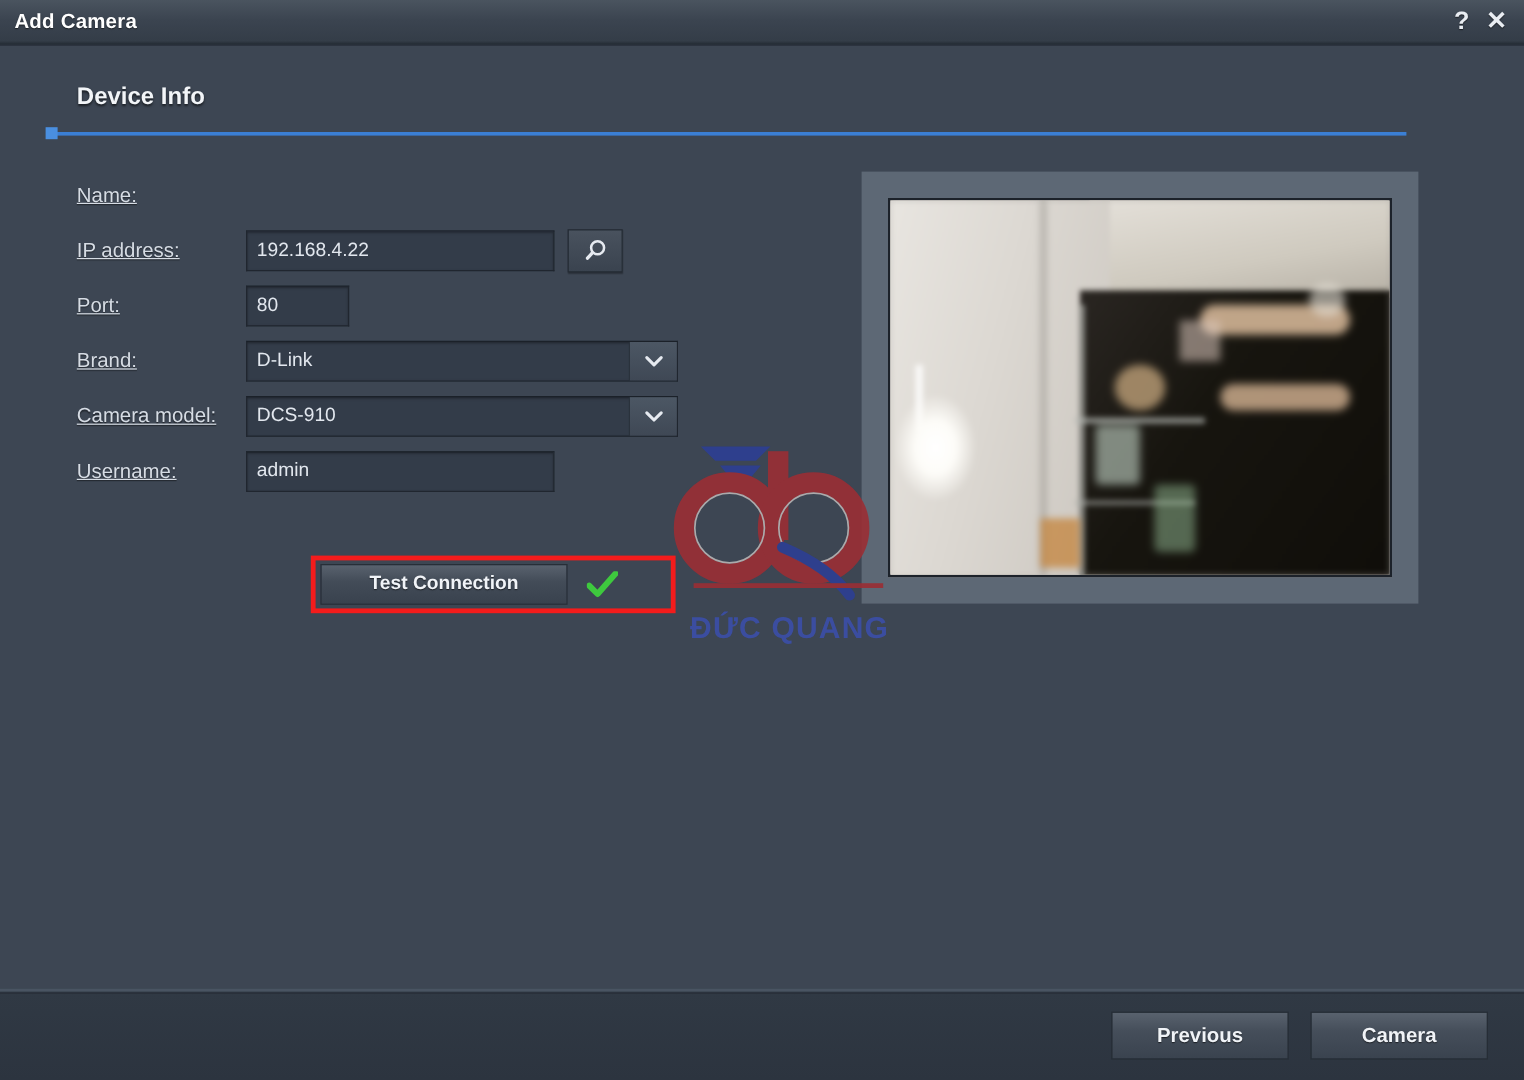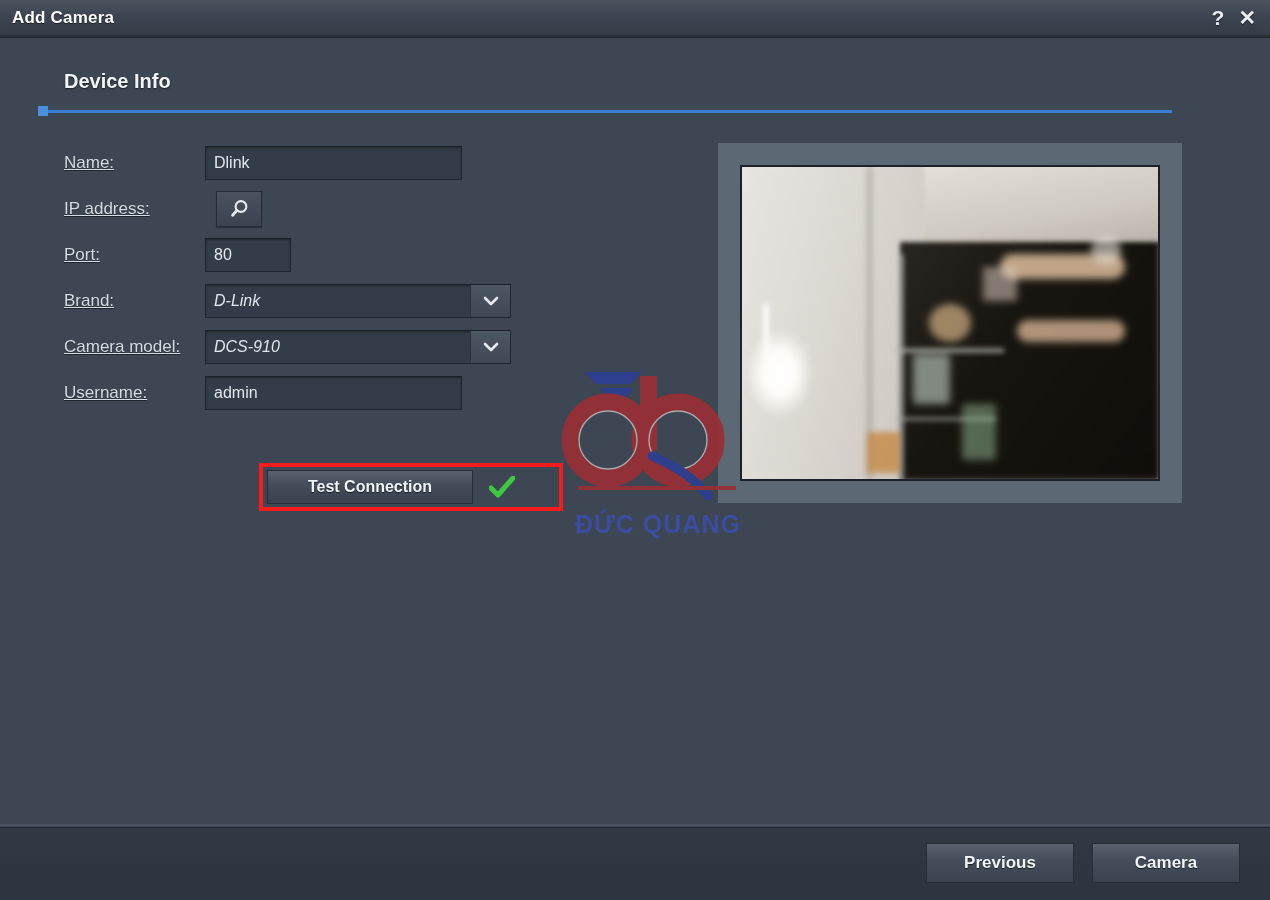--- a/index.html
+++ b/index.html
@@ -75,21 +75,21 @@
     border-top-color: #1b2129;
     box-shadow: inset 0 1px 2px rgba(0,0,0,.35);
     color: #e2e7ee;
     font-size: 16px;
     font-family: "Liberation Sans", sans-serif;
     padding: 0 8px;
     display: flex; align-items: center;
   }
   .f-wide  { width: 257px; }
   .f-small { width: 86px; }
-  .f-dd    { width: 306px; padding-right: 0; position: relative; font-style: italic; }
+  .f-dd    { width: 360px; padding-right: 0; position: relative; }
   .dd-text { flex: 1; }
   .dd-arrow {
     width: 40px; height: 32px;
     margin: 0 0 0 auto;
     background: linear-gradient(to bottom, #4c5764 0%, #3f4855 100%);
     border-left: 1px solid #2a323c;
     display: flex; align-items: center; justify-content: center;
     cursor: pointer;
   }
   .dd-arrow svg { display: block; }
@@ -269,25 +269,25 @@
   </div>
 
   <div class="step-title">Device Info</div>
   <div class="step-bar"></div>
   <div class="step-marker"></div>
 
   <div class="form">
 
     <div class="row">
       <div class="lbl">Name:</div>
-      <div class="field f-wide">Dlink</div>
     </div>
 
     <div class="row">
       <div class="lbl">IP address:</div>
+      <div class="field f-wide">192.168.4.22</div>
       <div class="search-btn">
         <svg width="22" height="22" viewBox="0 0 22 22" aria-hidden="true">
           <circle cx="13" cy="8.5" r="5.4" fill="none" stroke="#e6eaf0" stroke-width="2.1"></circle>
           <line x1="8.6" y1="12.8" x2="4.6" y2="17.2" stroke="#e6eaf0" stroke-width="2.8" stroke-linecap="round"></line>
         </svg>
       </div>
     </div>
 
     <div class="row">
       <div class="lbl">Port:</div>

